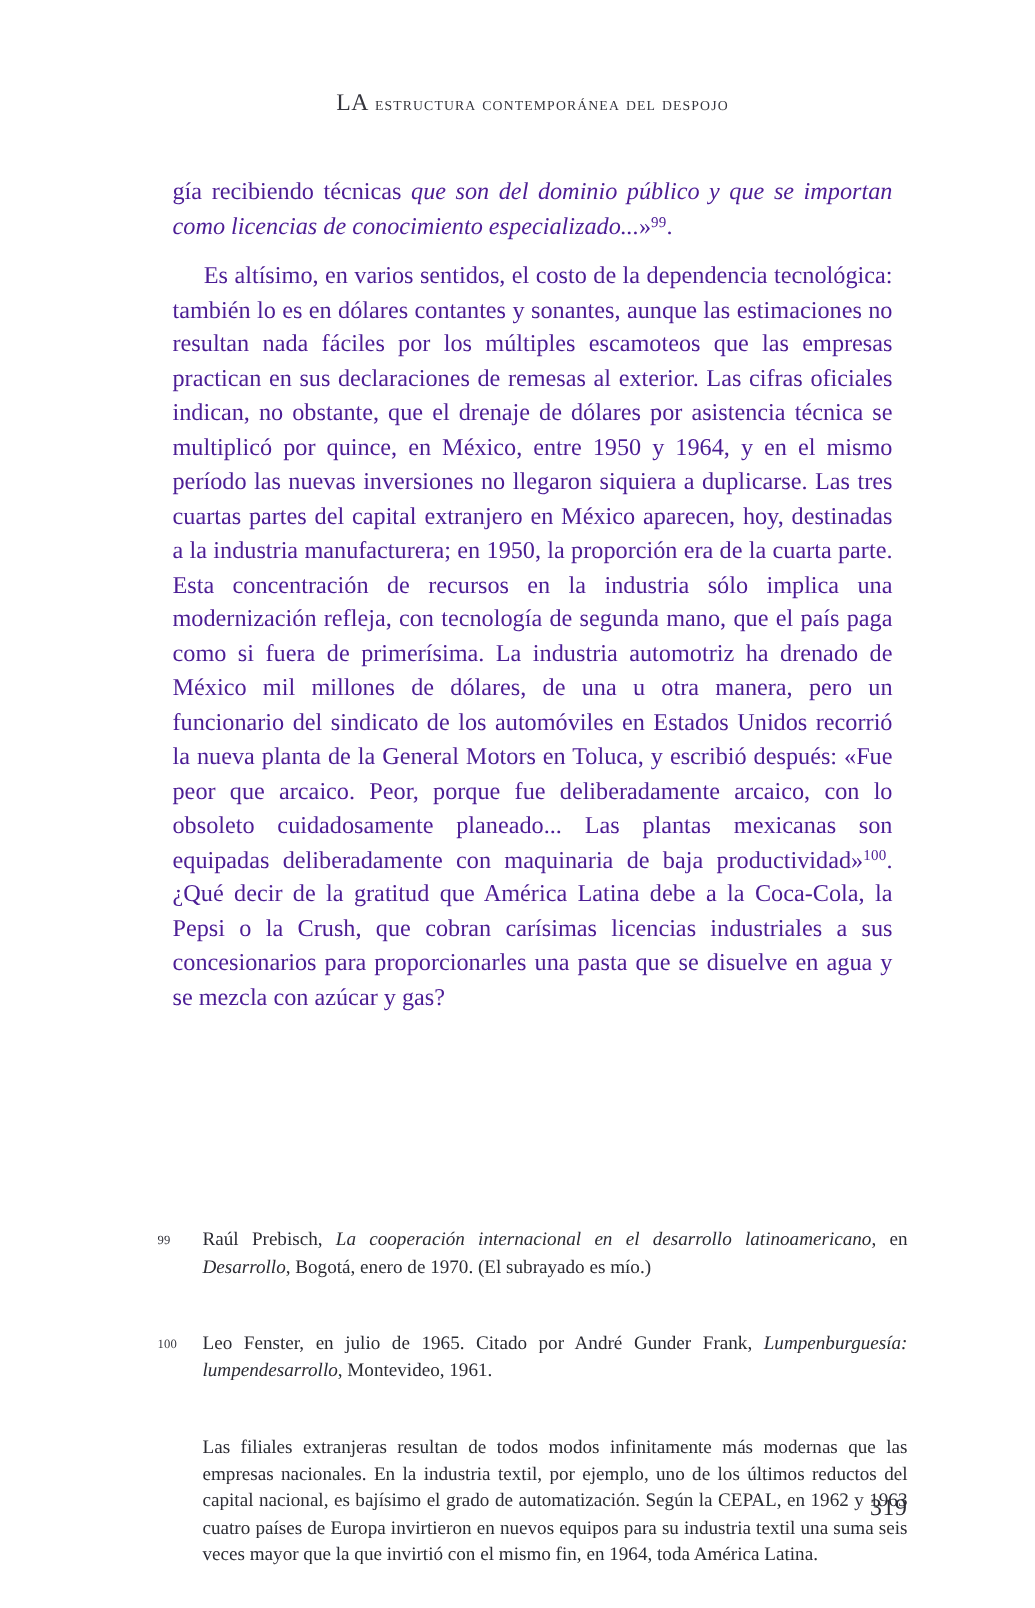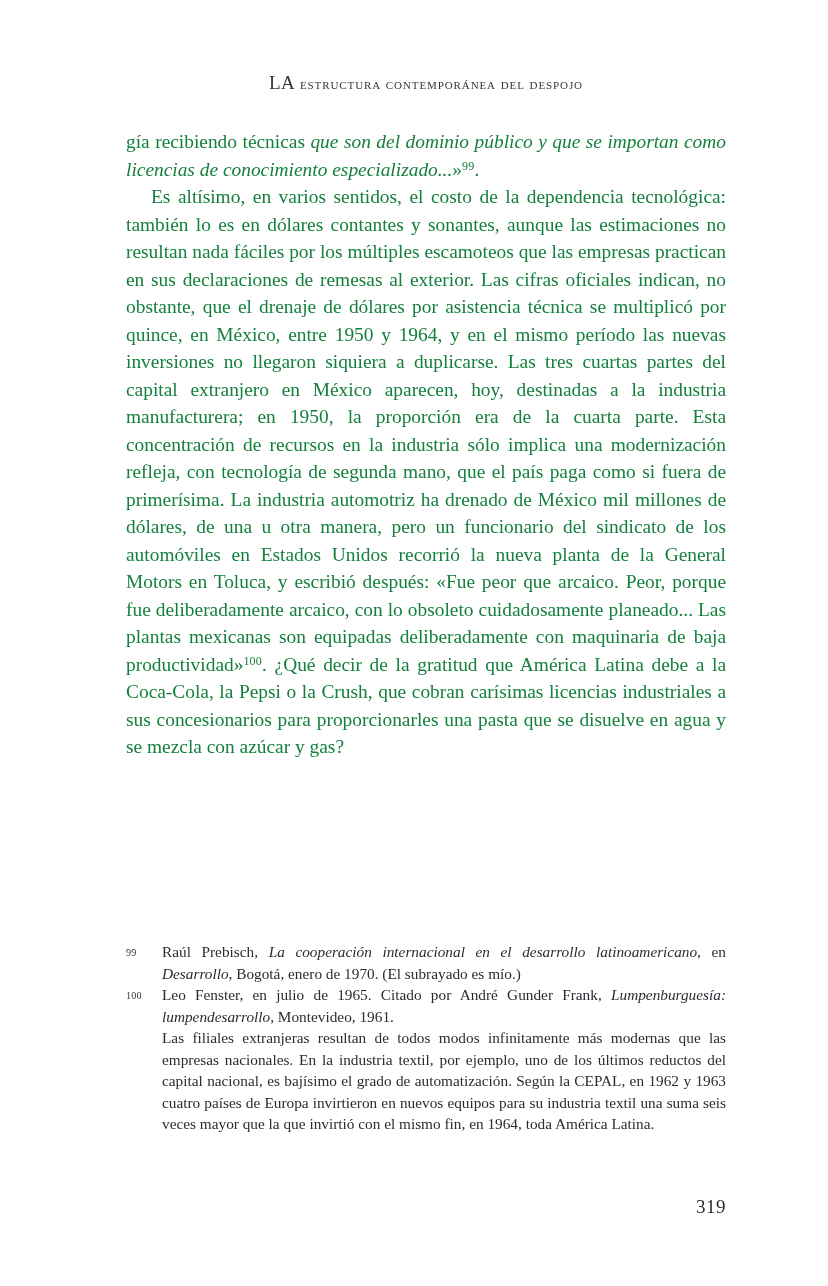--- a/index.html
+++ b/index.html
@@ -45,27 +45,27 @@
   }
 
   
   .textblock {
     position: absolute;
     left: 110px;
     top: 128px;
     width: 600px;
   }
   p.body {
-    margin: 0;
+    margin: 12px;
     font-size: 19.4px;
     line-height: 27.5px;
     text-align: justify;
     text-justify: inter-word;
     hyphens: manual;
-    color: #15803d;
+    color: #4c1d95;
   }
   p.body.indent {
     text-indent: 25px;
   }
   p.body em, .it {
     font-style: italic;
   }
   sup.fn {
     font-size: 0.62em;
     vertical-align: 0.48em;
@@ -96,20 +96,21 @@
     width: 26px;
     text-align: left;
     font-size: 10.1px;
     vertical-align: super;
     color: #35353d;
     letter-spacing: 0.2px;
   }
   .footnote .fn-para {
     display: block;
     text-align: justify;
+    margin-top: 40px;
   }
   .footnote .fn-para.tight {
     text-align: justify;
   }
 
   
   .folio {
     position: absolute;
     left: 110px;
     top: 1196px;

